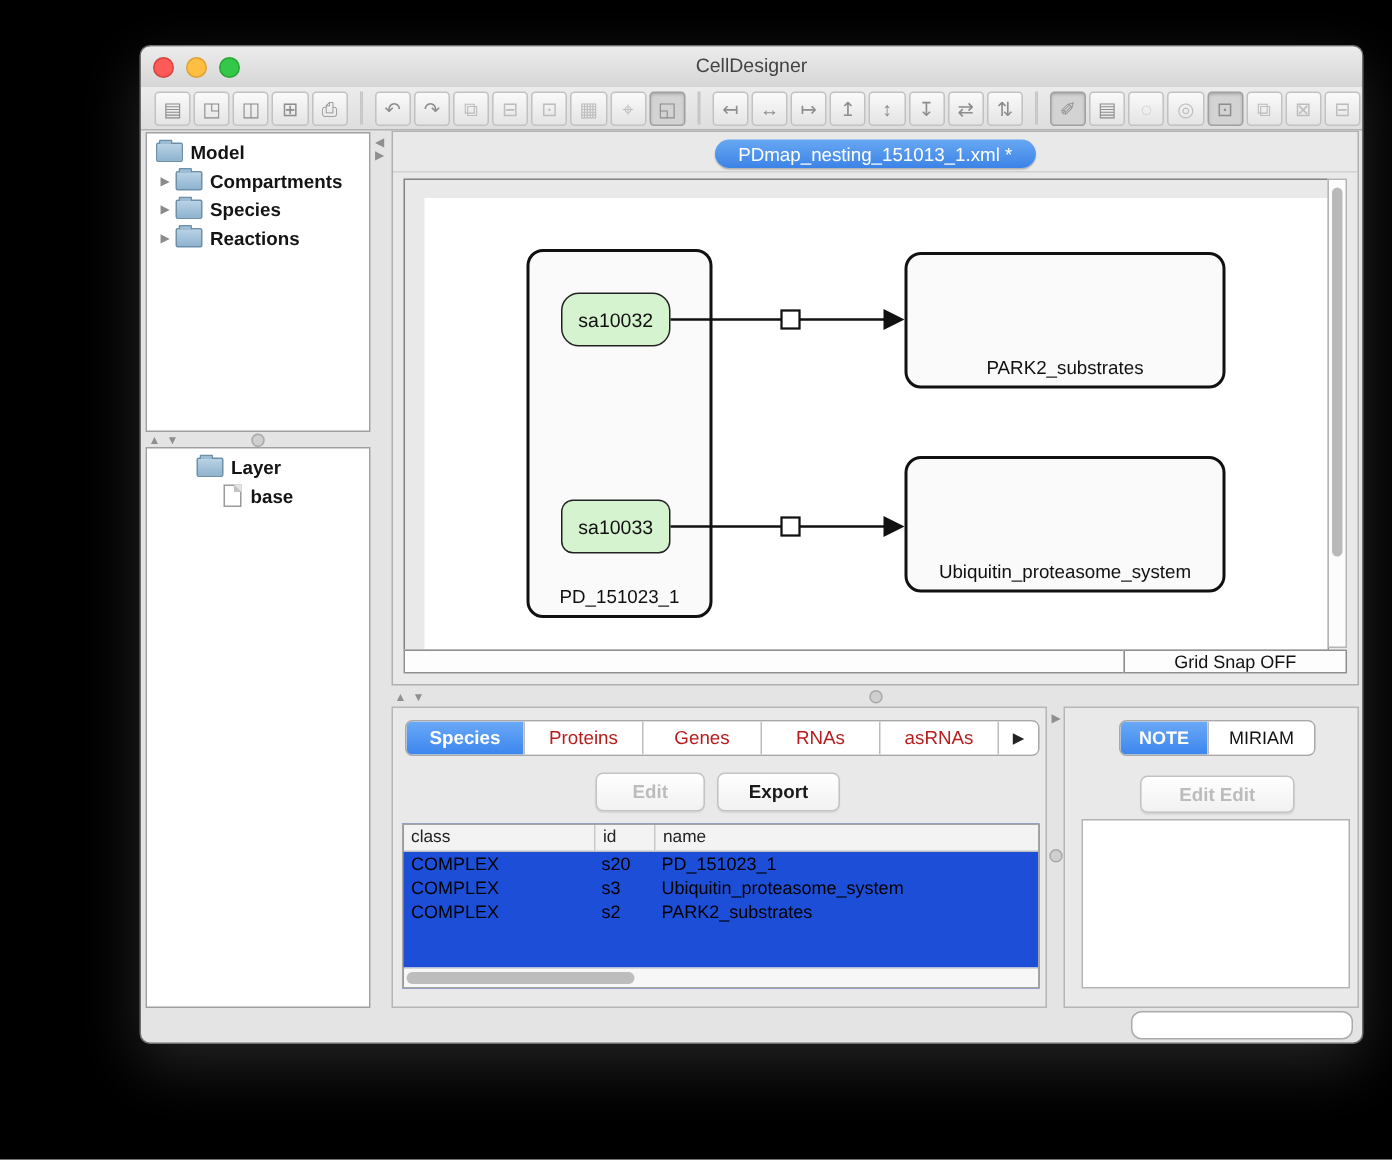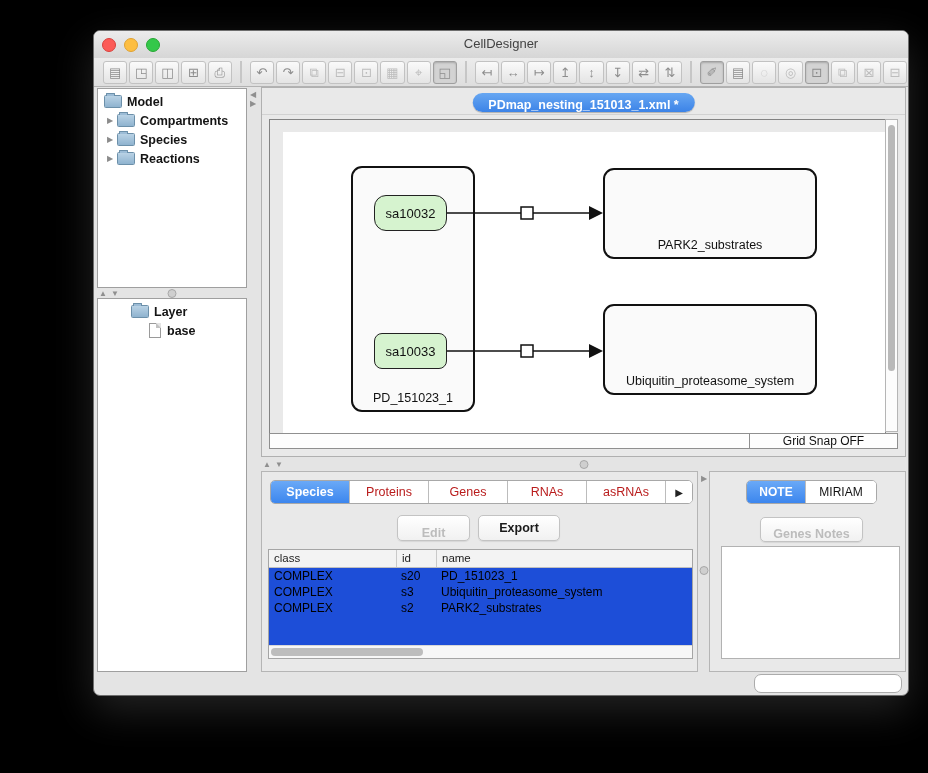--- a/index.html
+++ b/index.html
@@ -45,21 +45,21 @@
   .vsplit-mid{position:absolute;left:604px;top:440px;width:11px;height:201px;}
   .split-arrow{font-size:8px;color:#8f8f8f;line-height:9px;text-align:center;width:12px;}
   .split-dot{width:7px;height:7px;border-radius:50%;background:#cfcfcf;border:1px solid #a8a8a8;
              position:absolute;left:50%;transform:translateX(-50%);}
   
   .canvas-panel{position:absolute;left:167px;top:56px;width:645px;height:370px;background:#e9e9e9;
                 border:1px solid #b0b0b0;box-sizing:border-box;}
   .tabstrip{position:absolute;left:0;top:0;right:0;height:26px;border-bottom:1px solid #d2d2d2;}
   .doc-tab{position:absolute;left:50%;transform:translateX(-50%);top:5px;height:19px;padding:0 16px;
            border-radius:10px;background:linear-gradient(#67a7f2,#3c83e7);color:#fff;font-size:12.5px;
-           font-weight:bold;display:flex;align-items:flex-end;box-shadow:0 1px 1px rgba(0,0,0,.25);}
+           font-weight:normal;display:flex;align-items:center;box-shadow:0 1px 1px rgba(0,0,0,.25);}
   .draw-area{position:absolute;left:7px;top:31px;width:615px;height:313px;background:#e9e9e9;
              border:1px solid #828282;overflow:hidden;}
   .page{position:absolute;left:13px;top:12px;right:0;bottom:0;background:#fff;}
   .cd-complex{position:absolute;border:2px solid #111;border-radius:11px;background:#fafafa;box-sizing:border-box;}
   .cd-complex .clabel{position:absolute;left:0;right:0;bottom:5px;text-align:center;font-size:12.5px;color:#111;}
   .cd-species{position:absolute;border:1.5px solid #222;border-radius:8px;background:#d6f3cf;box-sizing:border-box;
               display:flex;align-items:center;justify-content:center;font-size:13px;color:#111;}
   .arrow-svg{position:absolute;left:0;top:0;}
   .vscroll{position:absolute;left:623px;top:31px;width:13px;height:313px;background:#fcfcfc;
            border:1px solid #b5b5b5;box-sizing:border-box;}
@@ -75,21 +75,21 @@
   .segbar{position:absolute;left:8px;top:8px;width:421px;height:22px;display:flex;border:1px solid #a8a8a8;
           border-radius:5px;overflow:hidden;background:#fff;}
   .seg{flex:1;display:flex;align-items:center;justify-content:center;font-size:12.5px;color:#b91c1c;
        border-left:1px solid #bcbcbc;background:#fff;}
   .seg:first-child{border-left:none;}
   .seg.sel{background:linear-gradient(#6aa9f7,#3c86ee);color:#fff;font-weight:bold;}
   .seg.ovf{flex:none;width:26px;font-size:10px;color:#222;}
   .btn{position:absolute;height:24px;border:1px solid #c3c3c3;border-radius:5px;
        background:linear-gradient(#ffffff,#f1f1f1);display:flex;align-items:center;justify-content:center;
        font-size:12.5px;font-weight:bold;color:#1a1a1a;box-shadow:0 1px 1px rgba(0,0,0,.08);}
-  .btn.disabled{color:#bcbcbc;font-weight:bold;align-items:flex-end;}
+  .btn.disabled{color:#bcbcbc;font-weight:bold;}
   .sp-table{position:absolute;left:6px;top:77px;width:425px;height:110px;background:#1d4ed8;
             border:1px solid #a5a5a5;box-sizing:border-box;overflow:hidden;}
   .thead{display:flex;height:17px;background:#f3f3f3;border-bottom:1px solid #bfbfbf;}
   .th{font-size:11.5px;color:#222;padding:2px 0 0 5px;box-sizing:border-box;border-left:1px solid #c9c9c9;}
   .th:first-child{border-left:none;}
   .col-class{width:127px;}.col-id{width:40px;}.col-name{flex:1;}
   .trowd{display:flex;height:16px;}
   .td{font-size:12px;color:#000;padding:1px 0 0 5px;box-sizing:border-box;white-space:nowrap;overflow:hidden;}
   .hscroll{position:absolute;left:0;right:0;bottom:0;height:12px;background:#f7f7f7;border-top:1px solid #d7d7d7;}
   .hscroll .thumb{position:absolute;left:2px;top:2px;width:152px;height:8px;background:#bdbdbd;border-radius:4px;}
@@ -384,20 +384,20 @@
   <div class="br-panel">
     <div class="nm-bar">
       <div class="nm-tab sel" style="width:58px;padding:0;">
         <span>NOTE</span>
         </div>
       <div class="nm-tab" style="width:70px;padding:0;">
         <span>MIRIAM</span>
         </div>
     </div>
     <div class="btn disabled" style="left:50px;top:45px;width:101px;height:23px;">
-      <span>Genes Notes</span>
+      <span>Edit Edit</span>
     </div>
     <div class="notes-area"></div>
   </div>
 
   <input class="status-field" value="" style="">
 
 </div>
 
 </body></html>

